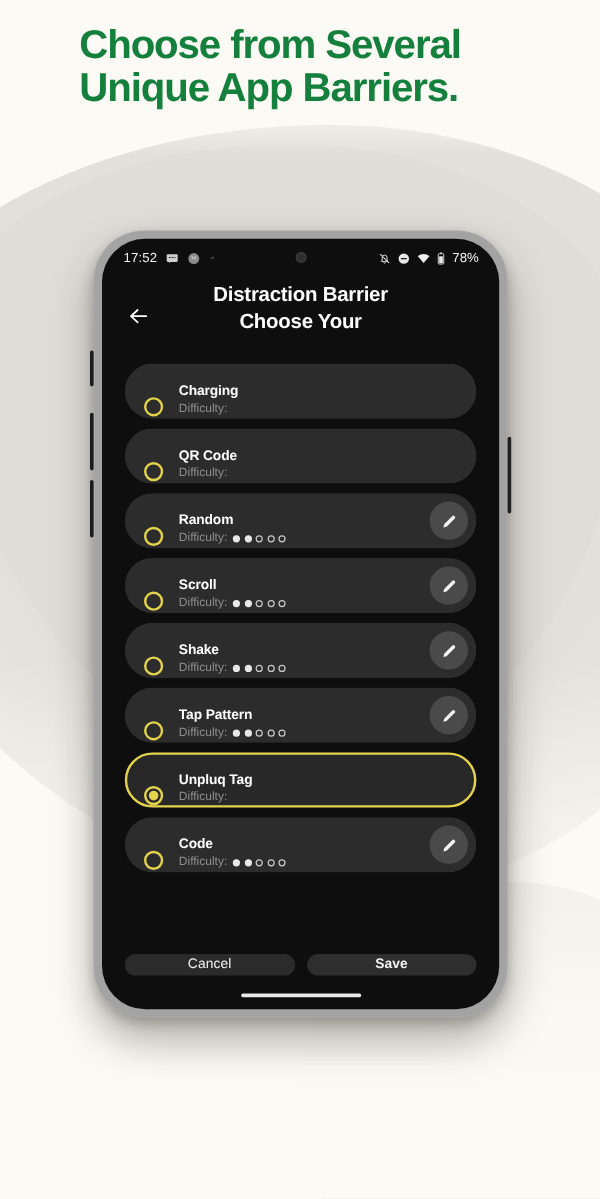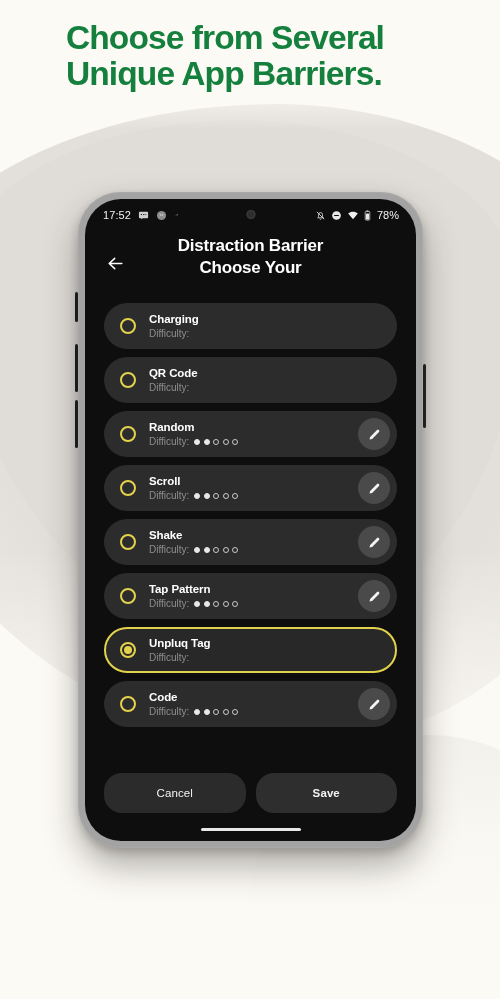--- a/index.html
+++ b/index.html
@@ -140,21 +140,21 @@
   }
 
   
   .list {
     position:absolute;
     left:0; right:0; top:104px;
     padding:0 19px;
   }
   .row {
     position:relative;
-    display:flex; align-items:center;
+    display:flex; align-items:flex-end;
     height:46px;
     margin-bottom:8px;
     border-radius:24px;
     background:#2C2C2C;
     padding-left:14px;
     border:2px solid transparent;
   }
   .row.selected {
     background:#282828;
     border-color:#E3D34C;
@@ -204,21 +204,21 @@
   }
 
   
   .footer {
     position:absolute; left:0; right:0; bottom:28px;
     display:flex; gap:10px;
     padding:0 19px;
   }
   .fbtn {
     flex:1 1 0;
-    height:40px;
+    height:18px;
     border-radius:18px;
     background:#2B2B2B;
     color:#F2F2F2;
     display:flex; align-items:center; justify-content:center;
     font-size:11.5px;
     letter-spacing:0.1px;
   }
   .fbtn.primary { font-weight:bold; background:#2E2E2E; }
   .home-ind {
     position:absolute;

